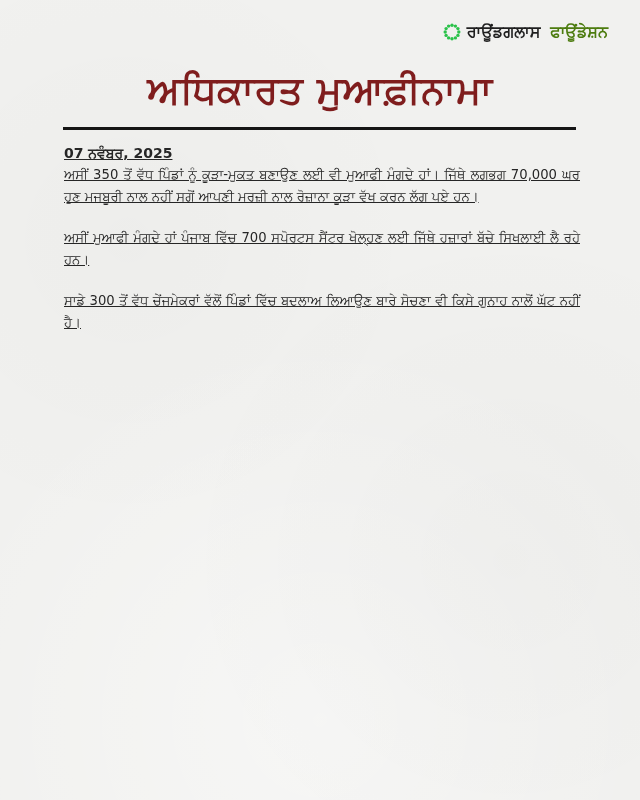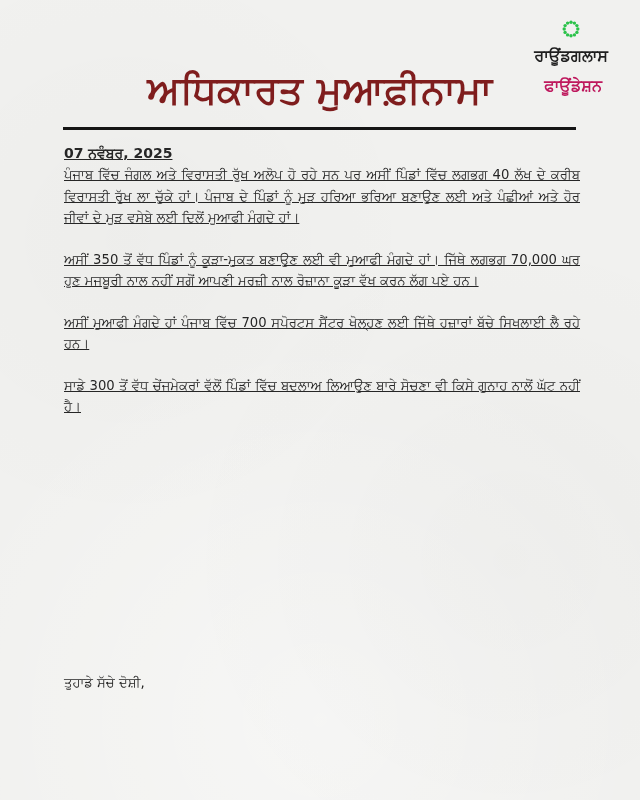--- a/index.html
+++ b/index.html
@@ -21,29 +21,28 @@
     .brand {
       position: absolute;
       top: 20px;
       right: 32px;
       display: flex;
       align-items: center;
       gap: 6px;
       font-weight: bold;
       font-size: 16px;
       line-height: 24px;
-      flex-direction: column;
     }
     .brand-icon {
       width: 18px;
       height: 18px;
       display: inline-block;
     }
     .brand-name-1 { color: #1f1f1f; }
-    .brand-name-2 { color: #be185d; margin-left: 4px; }
+    .brand-name-2 { color: #4d7c0f; margin-left: 4px; }
     .title {
       position: absolute;
       top: 62px;
       left: 0;
       width: 640px;
       text-align: center;
       font-size: 38px;
       font-weight: bold;
       color: #7f1d1d;
       line-height: 56px;
@@ -115,21 +114,19 @@
   <span class="brand-name-1">ਰਾਊਂਡਗਲਾਸ</span>
   <span class="brand-name-2">ਫਾਊਂਡੇਸ਼ਨ</span>
 </div>
 
 <h1 class="title">ਅਧਿਕਾਰਤ ਮੁਆਫ਼ੀਨਾਮਾ</h1>
 
 <div class="divider"></div>
 
 <div class="content">
   <div class="date">07 ਨਵੰਬਰ, 2025</div>
-  <p class="para">ਪੰਜਾਬ ਵਿੱਚ ਜੰਗਲ ਅਤੇ ਵਿਰਾਸਤੀ ਰੁੱਖ ਅਲੋਪ ਹੋ ਰਹੇ ਸਨ ਪਰ ਅਸੀਂ ਪਿੰਡਾਂ ਵਿੱਚ ਲਗਭਗ 40 ਲੱਖ ਦੇ ਕਰੀਬ ਵਿਰਾਸਤੀ ਰੁੱਖ ਲਾ ਚੁੱਕੇ ਹਾਂ। ਪੰਜਾਬ ਦੇ ਪਿੰਡਾਂ ਨੂੰ ਮੁੜ ਹਰਿਆ ਭਰਿਆ ਬਣਾਉਣ ਲਈ ਅਤੇ ਪੰਛੀਆਂ ਅਤੇ ਹੋਰ ਜੀਵਾਂ ਦੇ ਮੁੜ ਵਸੇਬੇ ਲਈ ਦਿਲੋਂ ਮੁਆਫੀ ਮੰਗਦੇ ਹਾਂ।</p>
   <p class="para">ਅਸੀਂ 350 ਤੋਂ ਵੱਧ ਪਿੰਡਾਂ ਨੂੰ ਕੂੜਾ-ਮੁਕਤ ਬਣਾਉਣ ਲਈ ਵੀ ਮੁਆਫੀ ਮੰਗਦੇ ਹਾਂ। ਜਿੱਥੇ ਲਗਭਗ 70,000 ਘਰ ਹੁਣ ਮਜਬੂਰੀ ਨਾਲ ਨਹੀਂ ਸਗੋਂ ਆਪਣੀ ਮਰਜ਼ੀ ਨਾਲ ਰੋਜ਼ਾਨਾ ਕੂੜਾ ਵੱਖ ਕਰਨ ਲੱਗ ਪਏ ਹਨ।</p>
   <p class="para">ਅਸੀਂ ਮੁਆਫੀ ਮੰਗਦੇ ਹਾਂ ਪੰਜਾਬ ਵਿੱਚ 700 ਸਪੋਰਟਸ ਸੈਂਟਰ ਖੋਲ੍ਹਣ ਲਈ ਜਿੱਥੇ ਹਜ਼ਾਰਾਂ ਬੱਚੇ ਸਿਖਲਾਈ ਲੈ ਰਹੇ ਹਨ।</p>
   <p class="para">ਸਾਡੇ 300 ਤੋਂ ਵੱਧ ਚੇਂਜਮੇਕਰਾਂ ਵੱਲੋਂ ਪਿੰਡਾਂ ਵਿੱਚ ਬਦਲਾਅ ਲਿਆਉਣ ਬਾਰੇ ਸੋਚਣਾ ਵੀ ਕਿਸੇ ਗੁਨਾਹ ਨਾਲੋਂ ਘੱਟ ਨਹੀਂ ਹੈ।</p>
 </div>
 
 <div class="signoff">
-  <div>ਤੁਹਾਡੇ ਸੱਚੇ ਦੋਸ਼ੀ,</div>
 </div>
 
 </body></html>

